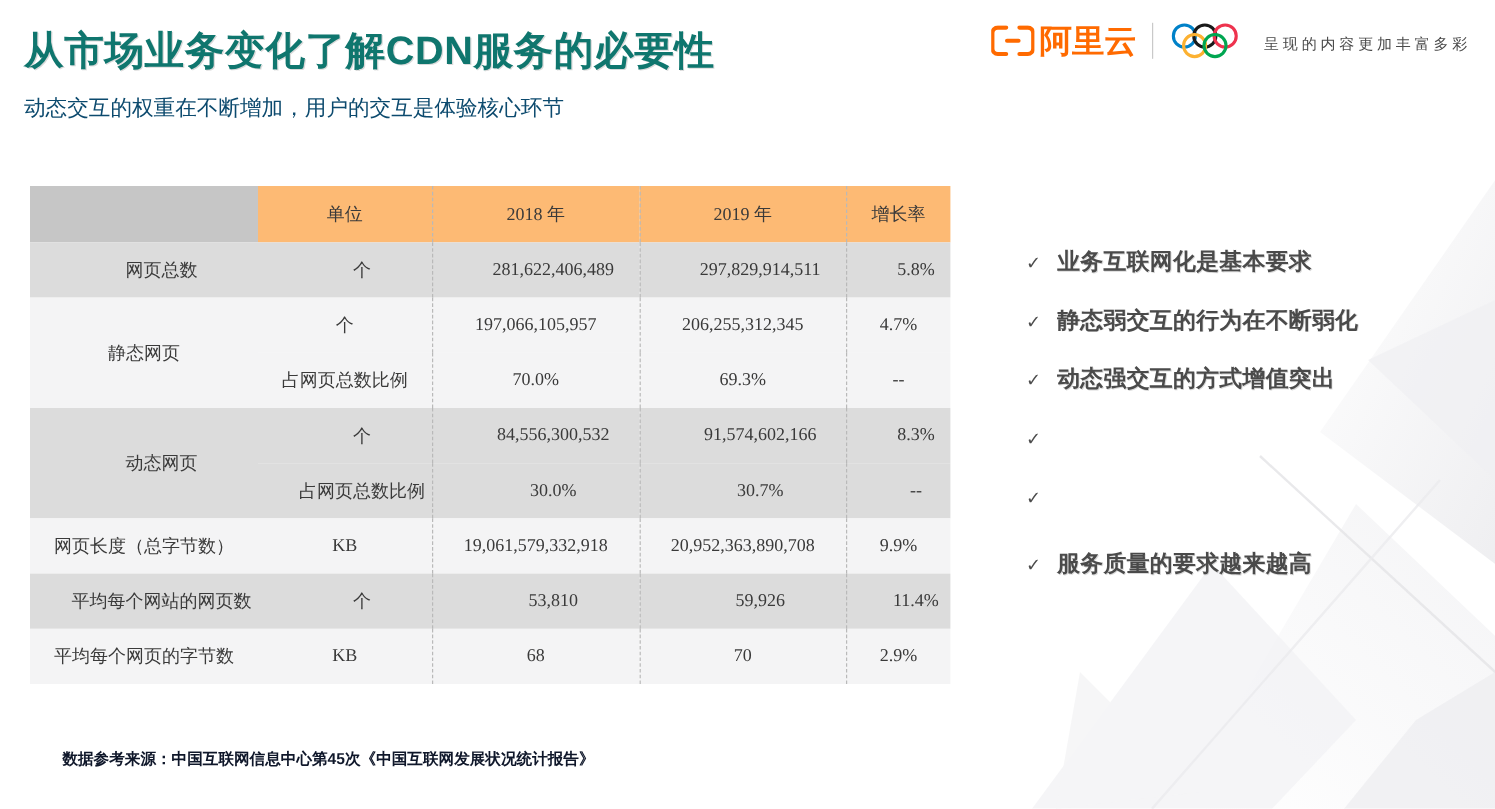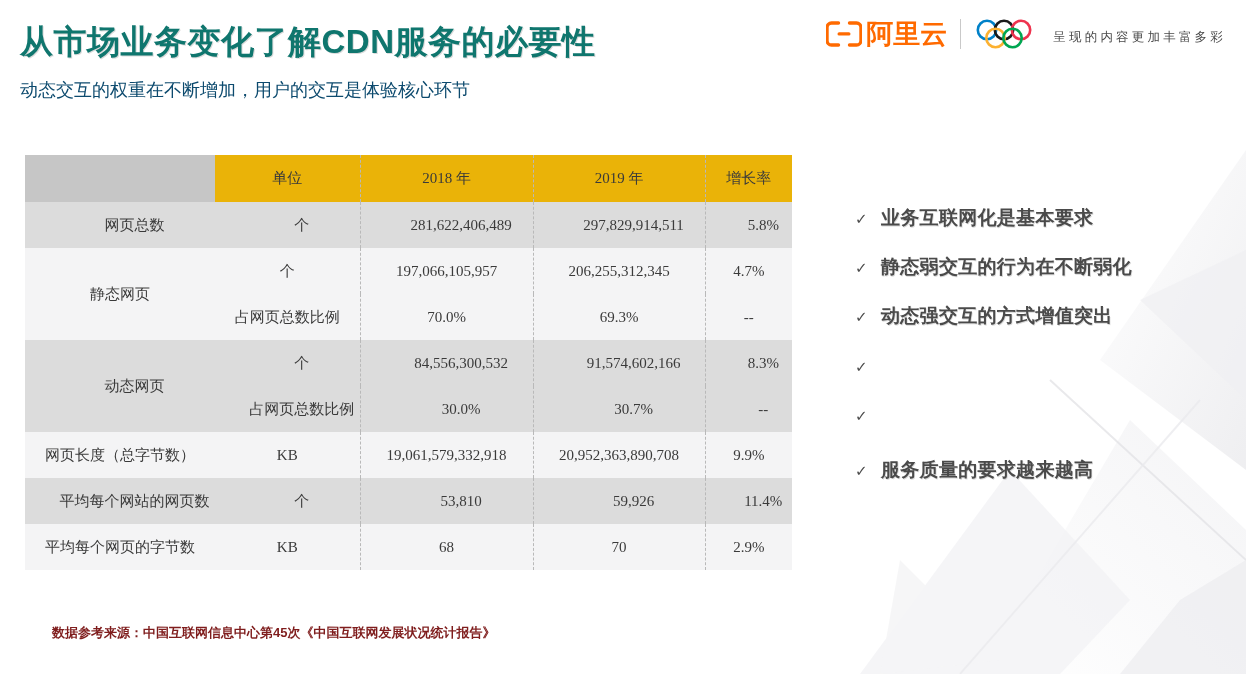--- a/index.html
+++ b/index.html
@@ -126,21 +126,21 @@
   table.data-table td:last-child {
     border-right: none;
   }
   table.data-table td.metric-cell,
   table.data-table th.metric-cell {
     border-right: none;
   }
 
   thead th {
     height: 47px;
-    background: #eab308;
+    background: #fdba74;
     font-size: 15.5px;
     color: #3a3a3a;
   }
   thead th.metric-cell { background: #c6c6c6; }
 
   tr.band-a td { background: #dcdcdc; padding-left: 31px; }
   tr.band-b td { background: #f4f4f5; }
   td.group-label {
     background: inherit;
     font-size: 15px;
@@ -183,21 +183,21 @@
     text-shadow: 0.7px 0.7px 0 rgba(170,170,170,0.45);
   }
 
   
   .source-note {
     position: absolute;
     left: 52px;
     top: 624px;
     font-size: 13px;
     font-weight: bold;
-    color: #7f1d1d;
+    color: #0f172a;
     white-space: nowrap;
     z-index: 2;
   }
 </style>
 </head>
 <body>
 
 <svg id="bg-deco" width="1246" height="674" viewBox="0 0 1246 674">
   <defs>
     <linearGradient id="gw1" x1="0" y1="0" x2="1" y2="1">

